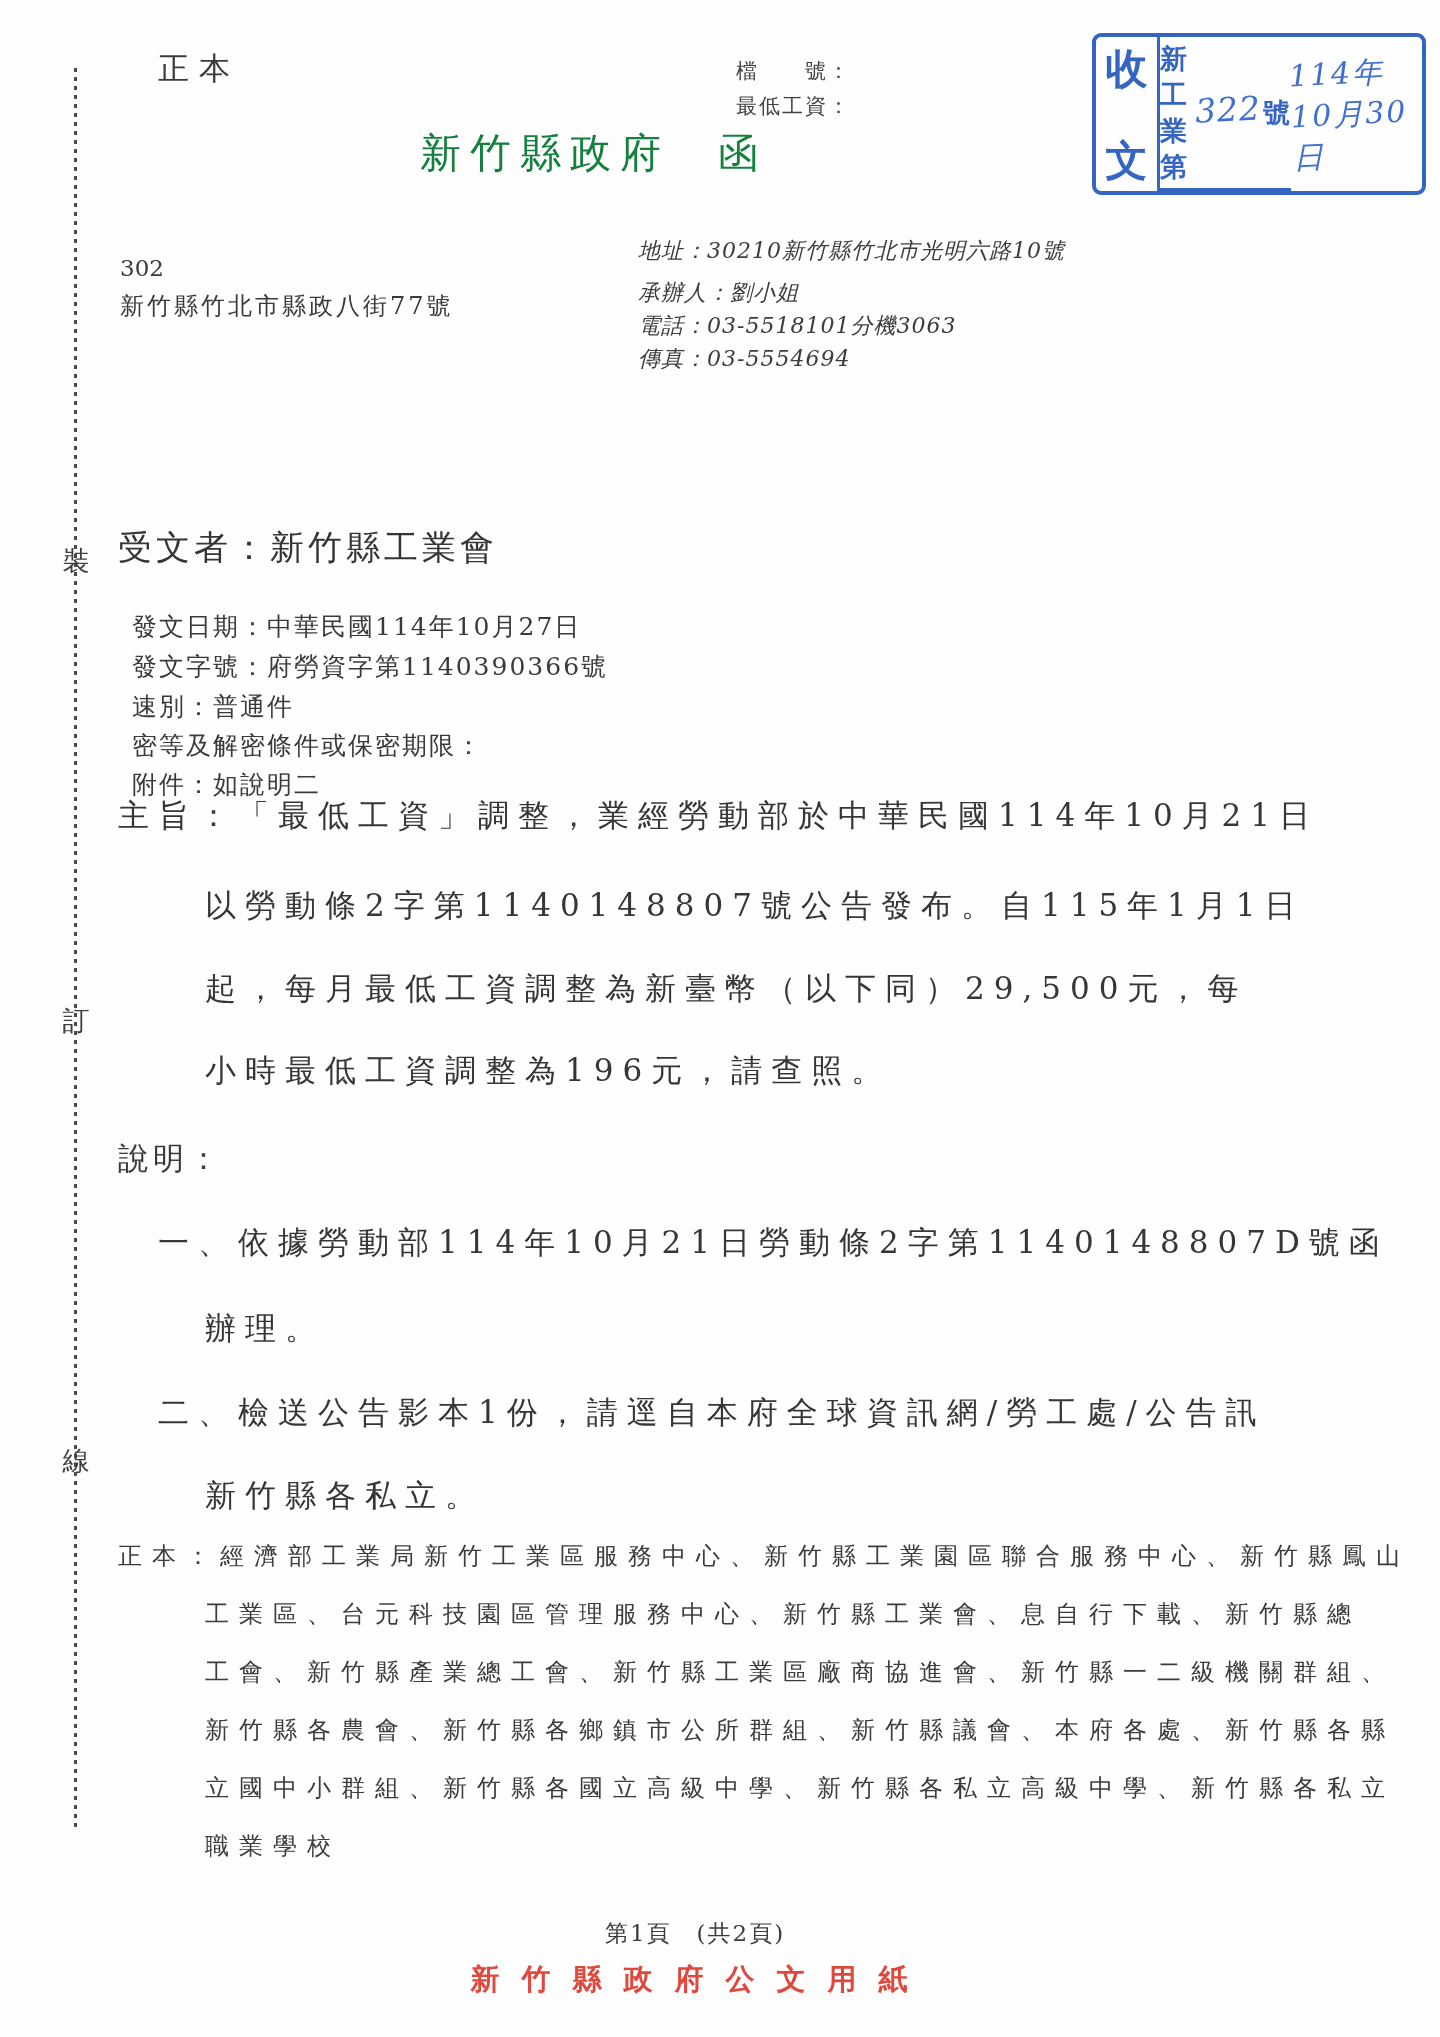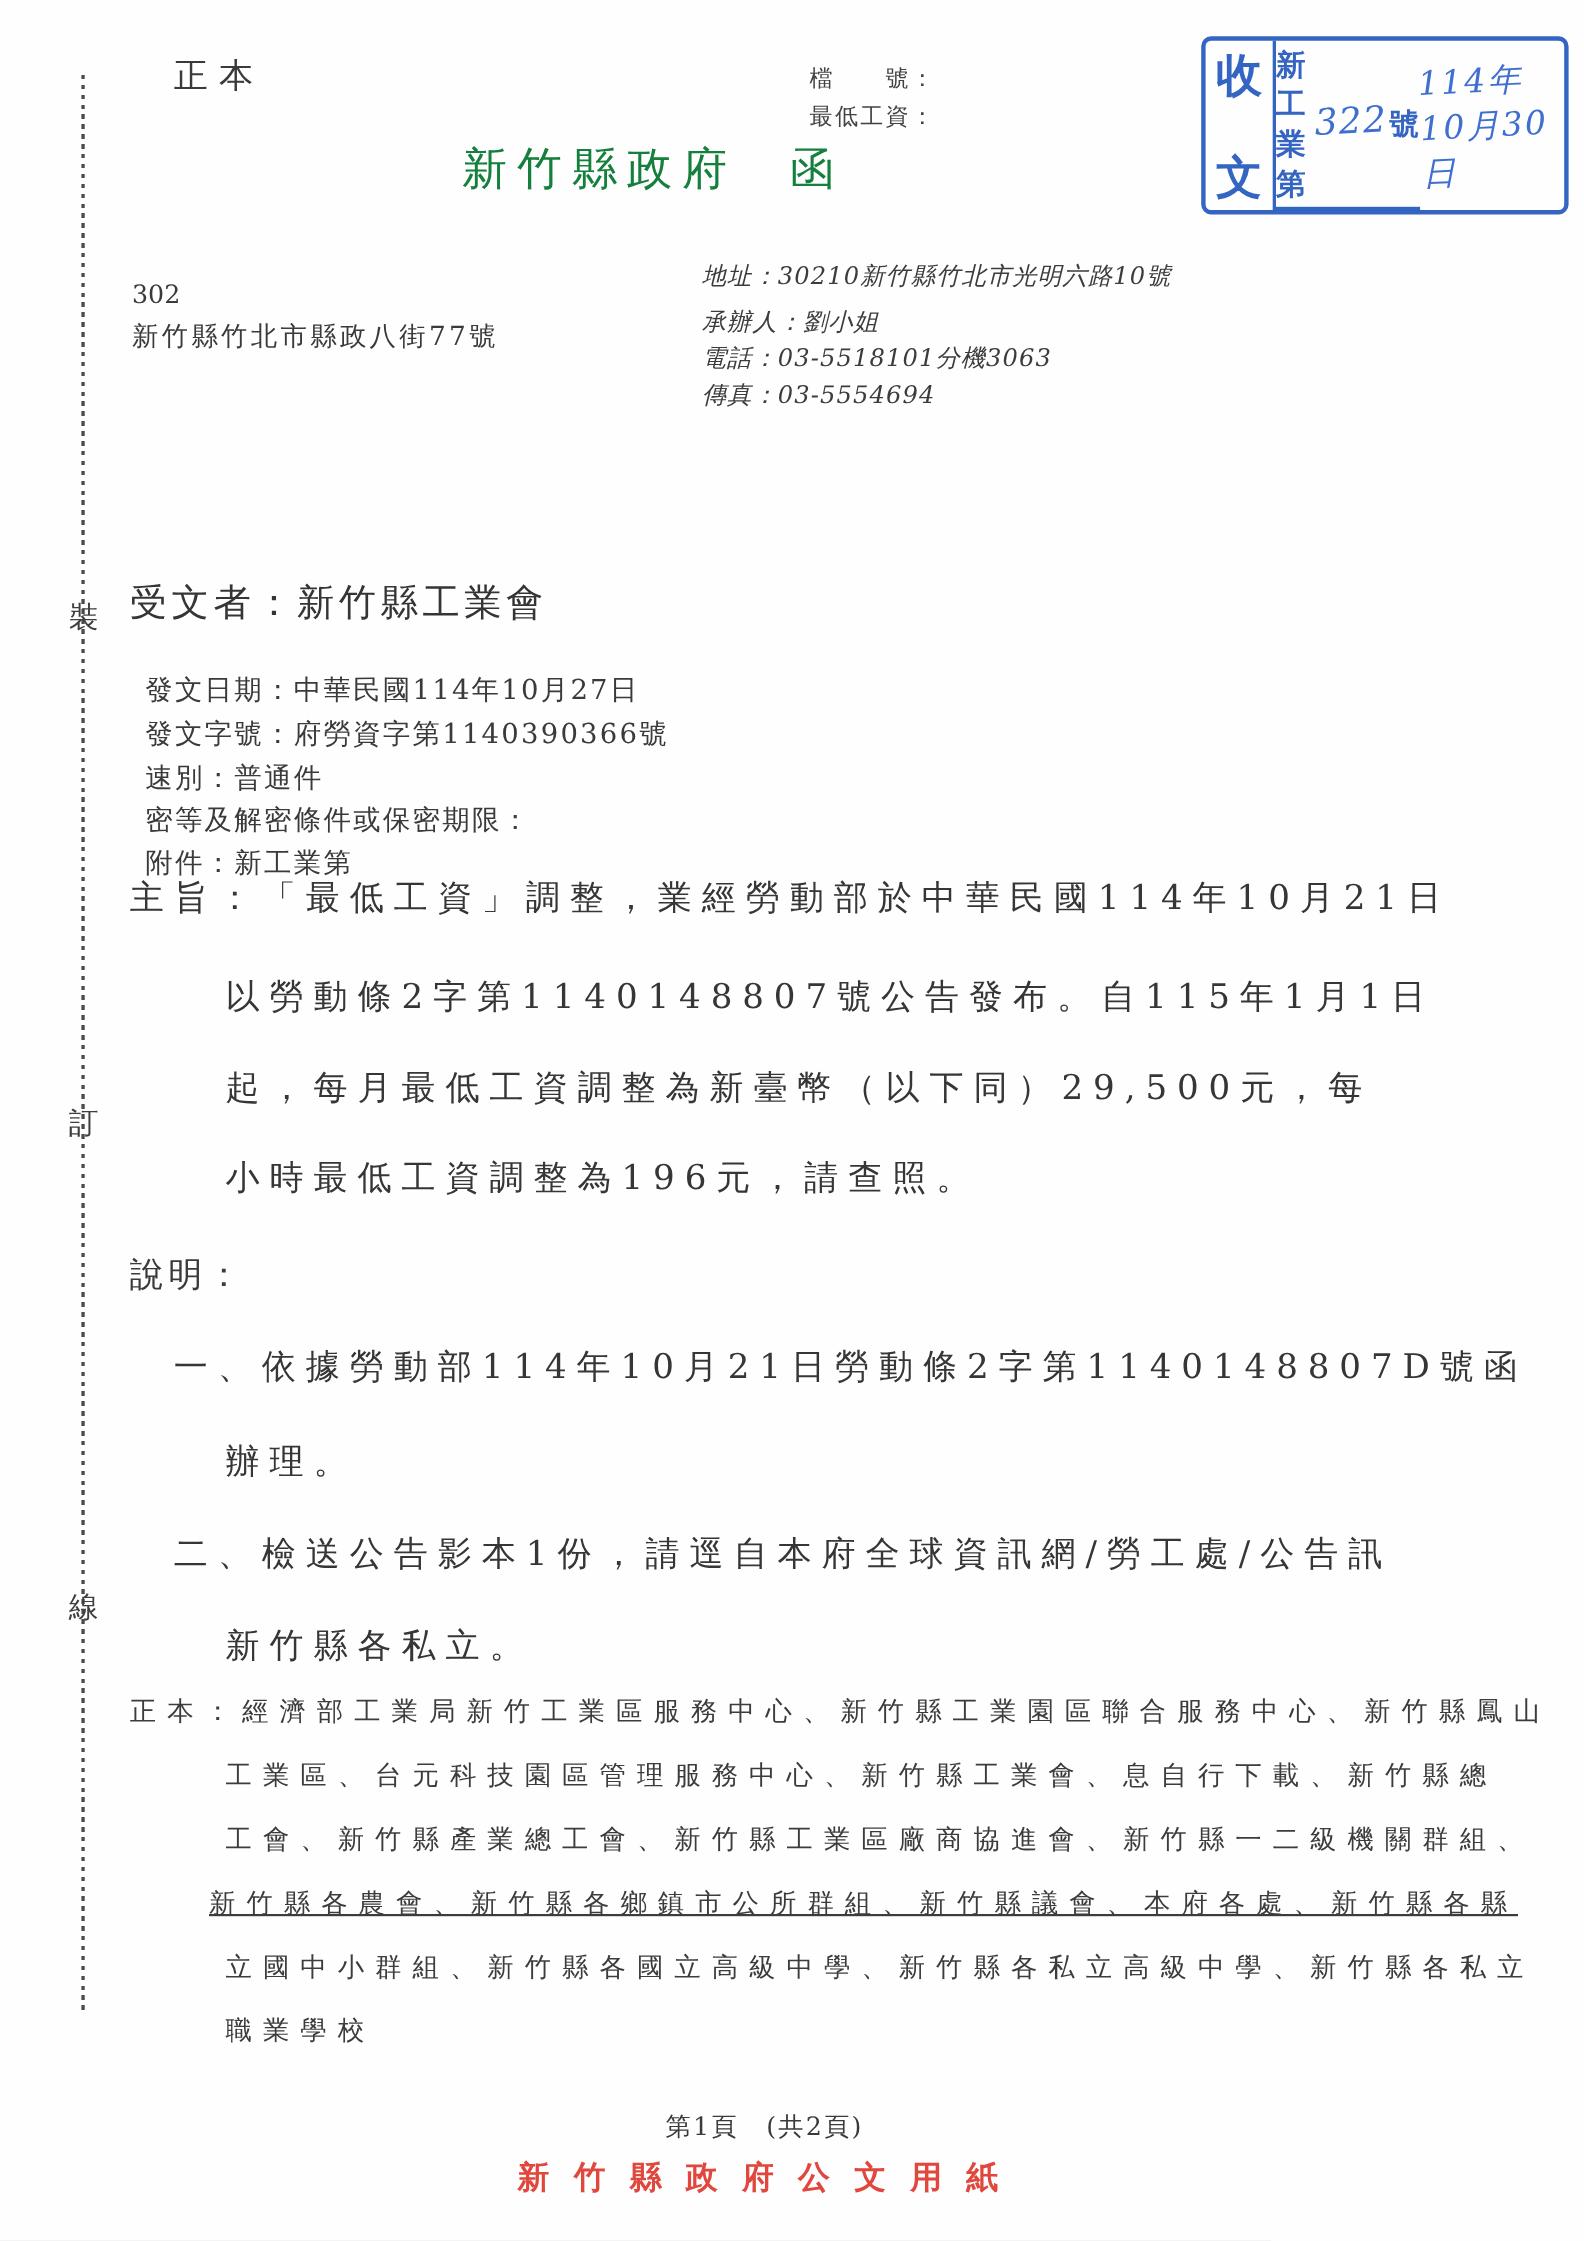--- a/index.html
+++ b/index.html
@@ -118,36 +118,36 @@
   <div class="abs info-line" style="top:278px;">承辦人：劉小姐</div>
   <div class="abs info-line" style="top:311px;">電話：03-5518101分機3063</div>
   <div class="abs info-line" style="top:344px;">傳真：03-5554694</div>
 
   <div class="abs recipient">受文者：新竹縣工業會</div>
 
   <div class="abs meta-line" style="top:610px;">發文日期：中華民國114年10月27日</div>
   <div class="abs meta-line" style="top:650px;">發文字號：府勞資字第1140390366號</div>
   <div class="abs meta-line" style="top:690px;">速別：普通件</div>
   <div class="abs meta-line" style="top:729px;">密等及解密條件或保密期限：</div>
-  <div class="abs meta-line" style="top:768px;">附件：新工業第</div>
+  <div class="abs meta-line" style="top:768px;">附件：如說明二</div>
 
   <div class="abs subject-line" style="left:118px;top:795px;">主旨：「最低工資」調整，業經勞動部於中華民國114年10月21日</div>
   <div class="abs subject-line" style="left:205px;top:885px;">以勞動條2字第1140148807號公告發布。自115年1月1日</div>
   <div class="abs subject-line" style="left:205px;top:968px;">起，每月最低工資調整為新臺幣（以下同）29,500元，每</div>
   <div class="abs subject-line" style="left:205px;top:1050px;">小時最低工資調整為196元，請查照。</div>
 
   <div class="abs expl-heading">說明：</div>
   <div class="abs expl-line" style="left:158px;top:1222px;">一、依據勞動部114年10月21日勞動條2字第1140148807D號函</div>
   <div class="abs expl-line" style="left:205px;top:1308px;">辦理。</div>
   <div class="abs expl-line" style="left:158px;top:1392px;">二、檢送公告影本1份，請逕自本府全球資訊網/勞工處/公告訊</div>
   <div class="abs expl-line" style="left:205px;top:1475px;">新竹縣各私立。</div>
 
   <div class="abs recip-line" style="left:118px;top:1540px;">正本：經濟部工業局新竹工業區服務中心、新竹縣工業園區聯合服務中心、新竹縣鳳山</div>
   <div class="abs recip-line" style="left:205px;top:1598px;">工業區、台元科技園區管理服務中心、新竹縣工業會、息自行下載、新竹縣總</div>
   <div class="abs recip-line" style="left:205px;top:1656px;">工會、新竹縣產業總工會、新竹縣工業區廠商協進會、新竹縣一二級機關群組、</div>
-  <div class="abs recip-line" style="left:190px;top:1714px;text-decoration:underline;">新竹縣各農會、新竹縣各鄉鎮市公所群組、新竹縣議會、本府各處、新竹縣各縣</div>
+  <div class="abs recip-line" style="left:205px;top:1714px;">新竹縣各農會、新竹縣各鄉鎮市公所群組、新竹縣議會、本府各處、新竹縣各縣</div>
   <div class="abs recip-line" style="left:205px;top:1772px;">立國中小群組、新竹縣各國立高級中學、新竹縣各私立高級中學、新竹縣各私立</div>
   <div class="abs recip-line" style="left:205px;top:1830px;font-family:Liberation Mono, monospace;">職業學校</div>
 
   <div class="abs footer-page">第1頁　(共2頁)</div>
   <div class="abs footer-paper">新竹縣政府公文用紙</div>
 
 </div>
 
 </body></html>

